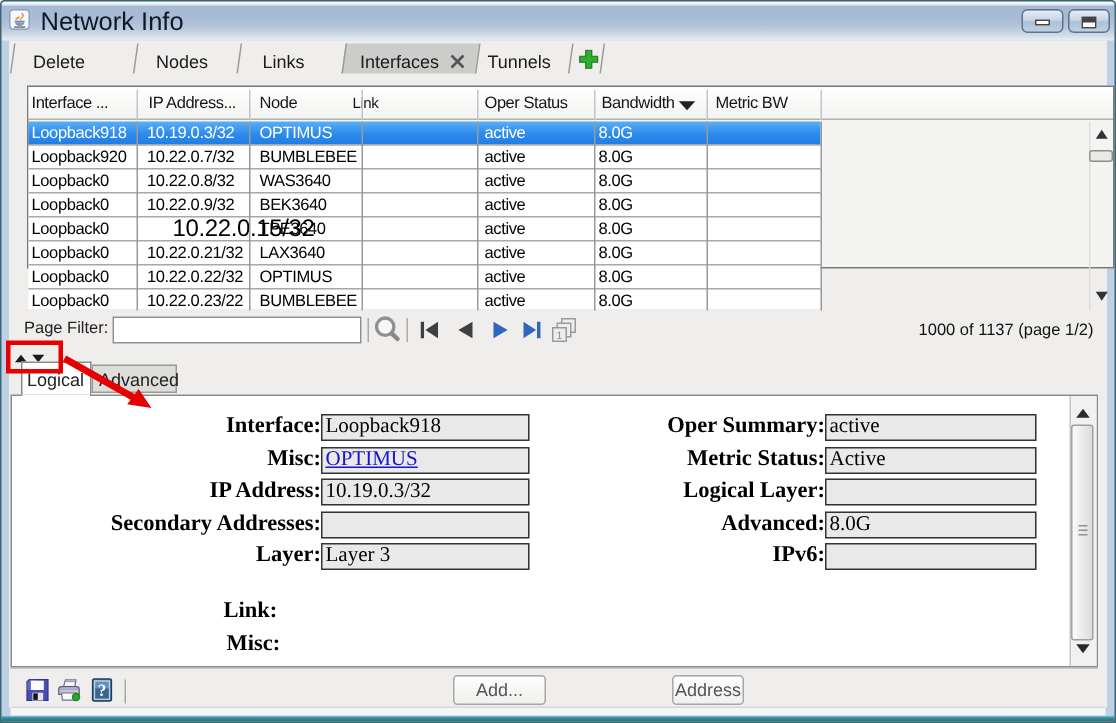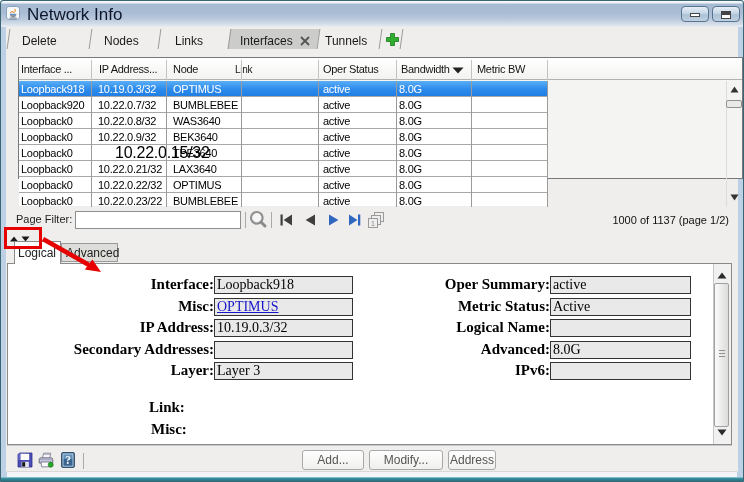--- a/index.html
+++ b/index.html
@@ -196,21 +196,21 @@
         <div class="abs" style="left: 30px; top: 55px; width: 176px; text-align: right; font-family: &quot;Liberation Serif&quot;, serif; font-weight: bold; font-size: 15px; line-height: 17px; color: rgb(0, 0, 0);">IP Address:</div>
         <div class="abs" style="left: 206px; top: 55px; width: 139px; height: 18px; background: rgb(233, 233, 233); border: 1px solid rgb(51, 51, 51); font-family: &quot;Liberation Serif&quot;, serif; font-size: 14px; line-height: 16px; padding-left: 2px; color: rgb(0, 0, 0);">10.19.0.3/32</div>
         <div class="abs" style="left: 30px; top: 76.5px; width: 176px; text-align: right; font-family: &quot;Liberation Serif&quot;, serif; font-weight: bold; font-size: 15px; line-height: 17px; color: rgb(0, 0, 0);">Secondary Addresses:</div>
         <div class="abs" style="left: 206px; top: 76.5px; width: 139px; height: 18px; background: rgb(233, 233, 233); border: 1px solid rgb(51, 51, 51); font-family: &quot;Liberation Serif&quot;, serif; font-size: 14px; line-height: 16px; padding-left: 2px; color: rgb(0, 0, 0);"></div>
         <div class="abs" style="left: 30px; top: 98px; width: 176px; text-align: right; font-family: &quot;Liberation Serif&quot;, serif; font-weight: bold; font-size: 15px; line-height: 17px; color: rgb(0, 0, 0);">Layer:</div>
         <div class="abs" style="left: 206px; top: 98px; width: 139px; height: 18px; background: rgb(233, 233, 233); border: 1px solid rgb(51, 51, 51); font-family: &quot;Liberation Serif&quot;, serif; font-size: 14px; line-height: 16px; padding-left: 2px; color: rgb(0, 0, 0);">Layer 3</div>
         <div class="abs" style="left: 380px; top: 12px; width: 162px; text-align: right; font-family: &quot;Liberation Serif&quot;, serif; font-weight: bold; font-size: 15px; line-height: 17px; color: rgb(0, 0, 0);">Oper Summary:</div>
         <div class="abs" style="left: 542px; top: 12px; width: 141px; height: 18px; background: rgb(233, 233, 233); border: 1px solid rgb(51, 51, 51); font-family: &quot;Liberation Serif&quot;, serif; font-size: 14px; line-height: 16px; padding-left: 2px; color: rgb(0, 0, 0);">active</div>
         <div class="abs" style="left: 380px; top: 33.5px; width: 162px; text-align: right; font-family: &quot;Liberation Serif&quot;, serif; font-weight: bold; font-size: 15px; line-height: 17px; color: rgb(0, 0, 0);">Metric Status:</div>
         <div class="abs" style="left: 542px; top: 33.5px; width: 141px; height: 18px; background: rgb(233, 233, 233); border: 1px solid rgb(51, 51, 51); font-family: &quot;Liberation Serif&quot;, serif; font-size: 14px; line-height: 16px; padding-left: 2px; color: rgb(0, 0, 0);">Active</div>
-        <div class="abs" style="left: 380px; top: 55px; width: 162px; text-align: right; font-family: &quot;Liberation Serif&quot;, serif; font-weight: bold; font-size: 15px; line-height: 17px; color: rgb(0, 0, 0);">Logical Name:</div>
+        <div class="abs" style="left: 380px; top: 55px; width: 162px; text-align: right; font-family: &quot;Liberation Serif&quot;, serif; font-weight: bold; font-size: 15px; line-height: 17px; color: rgb(0, 0, 0);">Logical Layer:</div>
         <div class="abs" style="left: 542px; top: 55px; width: 141px; height: 18px; background: rgb(233, 233, 233); border: 1px solid rgb(51, 51, 51); font-family: &quot;Liberation Serif&quot;, serif; font-size: 14px; line-height: 16px; padding-left: 2px; color: rgb(0, 0, 0);"></div>
         <div class="abs" style="left: 380px; top: 76.5px; width: 162px; text-align: right; font-family: &quot;Liberation Serif&quot;, serif; font-weight: bold; font-size: 15px; line-height: 17px; color: rgb(0, 0, 0);">Advanced:</div>
         <div class="abs" style="left: 542px; top: 76.5px; width: 141px; height: 18px; background: rgb(233, 233, 233); border: 1px solid rgb(51, 51, 51); font-family: &quot;Liberation Serif&quot;, serif; font-size: 14px; line-height: 16px; padding-left: 2px; color: rgb(0, 0, 0);">8.0G</div>
         <div class="abs" style="left: 380px; top: 98px; width: 162px; text-align: right; font-family: &quot;Liberation Serif&quot;, serif; font-weight: bold; font-size: 15px; line-height: 17px; color: rgb(0, 0, 0);">IPv6:</div>
         <div class="abs" style="left: 542px; top: 98px; width: 141px; height: 18px; background: rgb(233, 233, 233); border: 1px solid rgb(51, 51, 51); font-family: &quot;Liberation Serif&quot;, serif; font-size: 14px; line-height: 16px; padding-left: 2px; color: rgb(0, 0, 0);"></div>
         <div class="abs" style="left: 141px; top: 135px; font-family: &quot;Liberation Serif&quot;, serif; font-weight: bold; font-size: 15px; color: rgb(0, 0, 0);">Link:</div>
         <div class="abs" style="left: 143px; top: 157px; font-family: &quot;Liberation Serif&quot;, serif; font-weight: bold; font-size: 15px; color: rgb(0, 0, 0);">Misc:</div>
       </div>
 
    <div class="abs" style="left:705px;top:0;width:18px;height:180px;background:#f1f1f1;border-left:1px solid #c8c8c8;"></div>
@@ -249,21 +249,20 @@
  </svg>
  <svg class="abs" style="left:61px;top:452px" width="14" height="16" viewBox="0 0 14 16">
   <rect x="0.6" y="0.6" width="12.8" height="14.8" rx="1.2" fill="#39648f" stroke="#1e3c5c" stroke-width="0.9"></rect>
   <path d="M1.6 1.4 L12 1.4 L12 7 L1.6 7 z" fill="#6f9cc4" opacity="0.8"></path>
   <rect x="2" y="2" width="10" height="12.2" fill="none" stroke="#b8cfe4" stroke-width="0.9"></rect>
   <text x="7.1" y="12.3" font-size="11.5" fill="#f4f8fc" font-family="Liberation Serif" font-weight="bold" text-anchor="middle">?</text>
  </svg>
  <div class="abs" style="left:83px;top:453px;width:1px;height:16px;background:#aaa;"></div>
 
  <div class="abs" style="left:302px;top:450px;width:62px;height:20px;background:linear-gradient(#fefefe,#f0f0ee);border:1px solid #a8a8a8;border-radius:3px;font-size:12px;color:#555;text-align:center;line-height:18px;">Add...</div>
- <div class="abs" style="left:369px;top:450px;width:74px;height:20px;background:linear-gradient(#fefefe,#f0f0ee);border:1px solid #a8a8a8;border-radius:3px;font-size:12px;color:#555;text-align:center;line-height:18px;">Modify...</div>
  <div class="abs" style="left:448px;top:450px;width:48px;height:20px;background:linear-gradient(#fefefe,#f0f0ee);border:1px solid #a8a8a8;border-radius:3px;font-size:12px;color:#555;text-align:center;line-height:18px;">Address</div>
 <div class="abs" style="left: 229px; top: 29px; width: 89px; height: 20px; background: rgb(204, 204, 203); transform: skewX(-8deg);"></div>
     <div class="abs" style="left: 8px; top: 29px; width: 1px; height: 20px; background: rgb(155, 155, 155); transform: skewX(-8deg);"></div>
     <div class="abs" style="left: 90px; top: 29px; width: 1px; height: 20px; background: rgb(155, 155, 155); transform: skewX(-8deg);"></div>
     <div class="abs" style="left: 159px; top: 29px; width: 1px; height: 20px; background: rgb(155, 155, 155); transform: skewX(-8deg);"></div>
     <div class="abs" style="left: 229px; top: 29px; width: 1px; height: 20px; background: rgb(155, 155, 155); transform: skewX(-8deg);"></div>
     <div class="abs" style="left: 318px; top: 29px; width: 1px; height: 20px; background: rgb(155, 155, 155); transform: skewX(-8deg);"></div>
     <div class="abs" style="left: 380px; top: 29px; width: 1px; height: 20px; background: rgb(155, 155, 155); transform: skewX(-8deg);"></div>
     <div class="abs" style="left: 401px; top: 29px; width: 1px; height: 20px; background: rgb(155, 155, 155); transform: skewX(-8deg);"></div>
     <div class="abs" style="left: 22px; top: 34px; font-size: 12px; color: rgb(26, 26, 26);">Delete</div>

